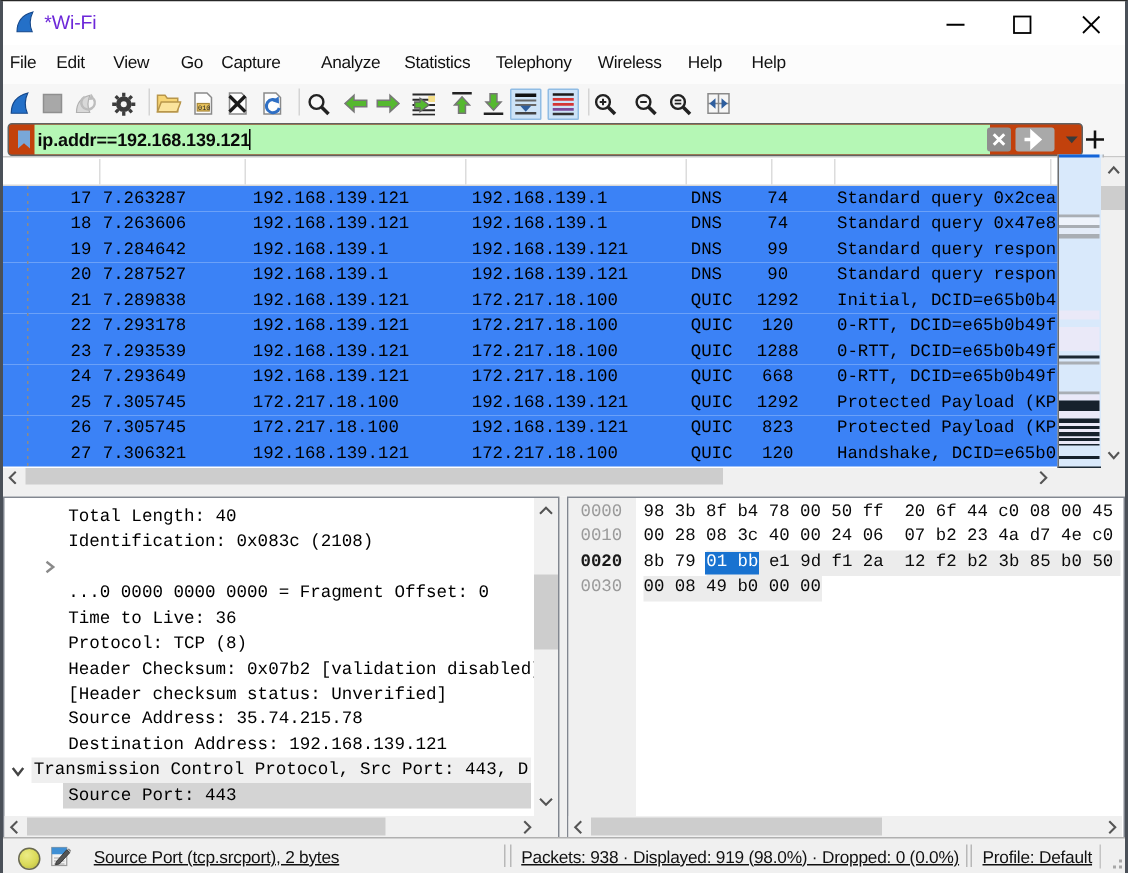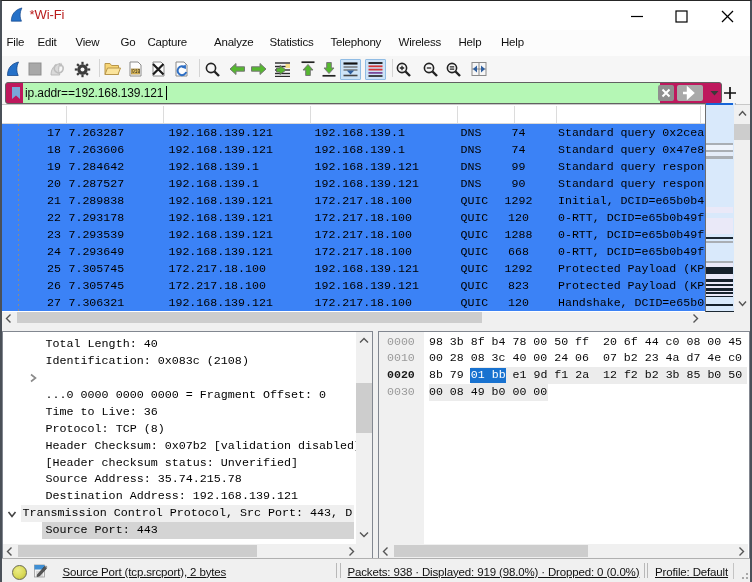--- a/index.html
+++ b/index.html
@@ -3,32 +3,32 @@
 <meta charset="utf-8">
 <style>
   html,body{margin:0;padding:0;width:752px;height:582px;overflow:hidden;}
   body{font-family:"Liberation Sans",sans-serif;background:#fff;position:relative;}
   .abs{position:absolute;}
   .mono{font-family:"Liberation Mono",monospace;}
   #win{position:absolute;left:0;top:0;width:752px;height:582px;background:#fff;
        border-top:1px solid #262626;border-left:2px solid #4a5058;border-right:2px solid #4a5058;border-bottom:2px solid #4a5058;box-sizing:border-box;}
   
   #title{position:absolute;left:0px;top:0px;width:748px;height:29px;background:#fff;}
-  #titletext{position:absolute;left:27.5px;top:6px;font-size:13px;color:#b91c1c;letter-spacing:-0.1px;}
+  #titletext{position:absolute;left:27.5px;top:6px;font-size:13px;color:#6d28d9;letter-spacing:-0.1px;}
   
   #menu{position:absolute;left:0;top:29px;width:748px;height:26px;background:#fcfcfc;}
   .mi{position:absolute;top:6px;font-size:11.5px;color:#111;letter-spacing:-0.2px;}
   
   #toolbar{position:absolute;left:0;top:55px;width:748px;height:24px;background:#f6f6f6;}
   .tsep{position:absolute;top:3px;width:1px;height:18px;background:#d4d4d4;}
   .ticon{position:absolute;top:5px;}
   .pressed{background:#cde3f7;border:1px solid #90bce4;border-radius:1px;}
   
   #filterbar{position:absolute;left:0;top:79px;width:748px;height:24px;background:#f6f6f6;}
-  #filterbox{position:absolute;left:3px;top:2px;width:715px;height:20px;background:#be185d;border:1px solid #616161;border-radius:3px;overflow:hidden;}
+  #filterbox{position:absolute;left:3px;top:2px;width:715px;height:20px;background:#c2410c;border:1px solid #616161;border-radius:3px;overflow:hidden;font-weight:bold;}
   #filtergreen{position:absolute;left:17px;top:0;width:637px;height:20px;background:#b5f7b5;}
   #filtertext{position:absolute;left:19px;top:3px;font-size:12px;color:#0a0a0a;letter-spacing:-0.1px;}
   
   #plist{position:absolute;left:0;top:103px;width:748px;height:219px;background:#fff;border-top:1px solid #c8c8c8;}
   .hdrcell{position:absolute;top:3px;font-size:11px;color:#1a1a1a;letter-spacing:-0.2px;margin-top:48px;}
   .hsep{position:absolute;top:1px;width:1px;height:17px;background:#dcdcdc;}
   #rows{position:absolute;left:0;top:18.5px;width:705px;height:187.5px;}
   .prow{position:absolute;left:0;width:705px;height:17px;background:#3b82f6;font-size:11.6px;line-height:17px;color:#000;}
   .prow span{position:absolute;top:0;white-space:pre;}
   .c-no{left:0;width:59px;text-align:right;display:inline-block;}

